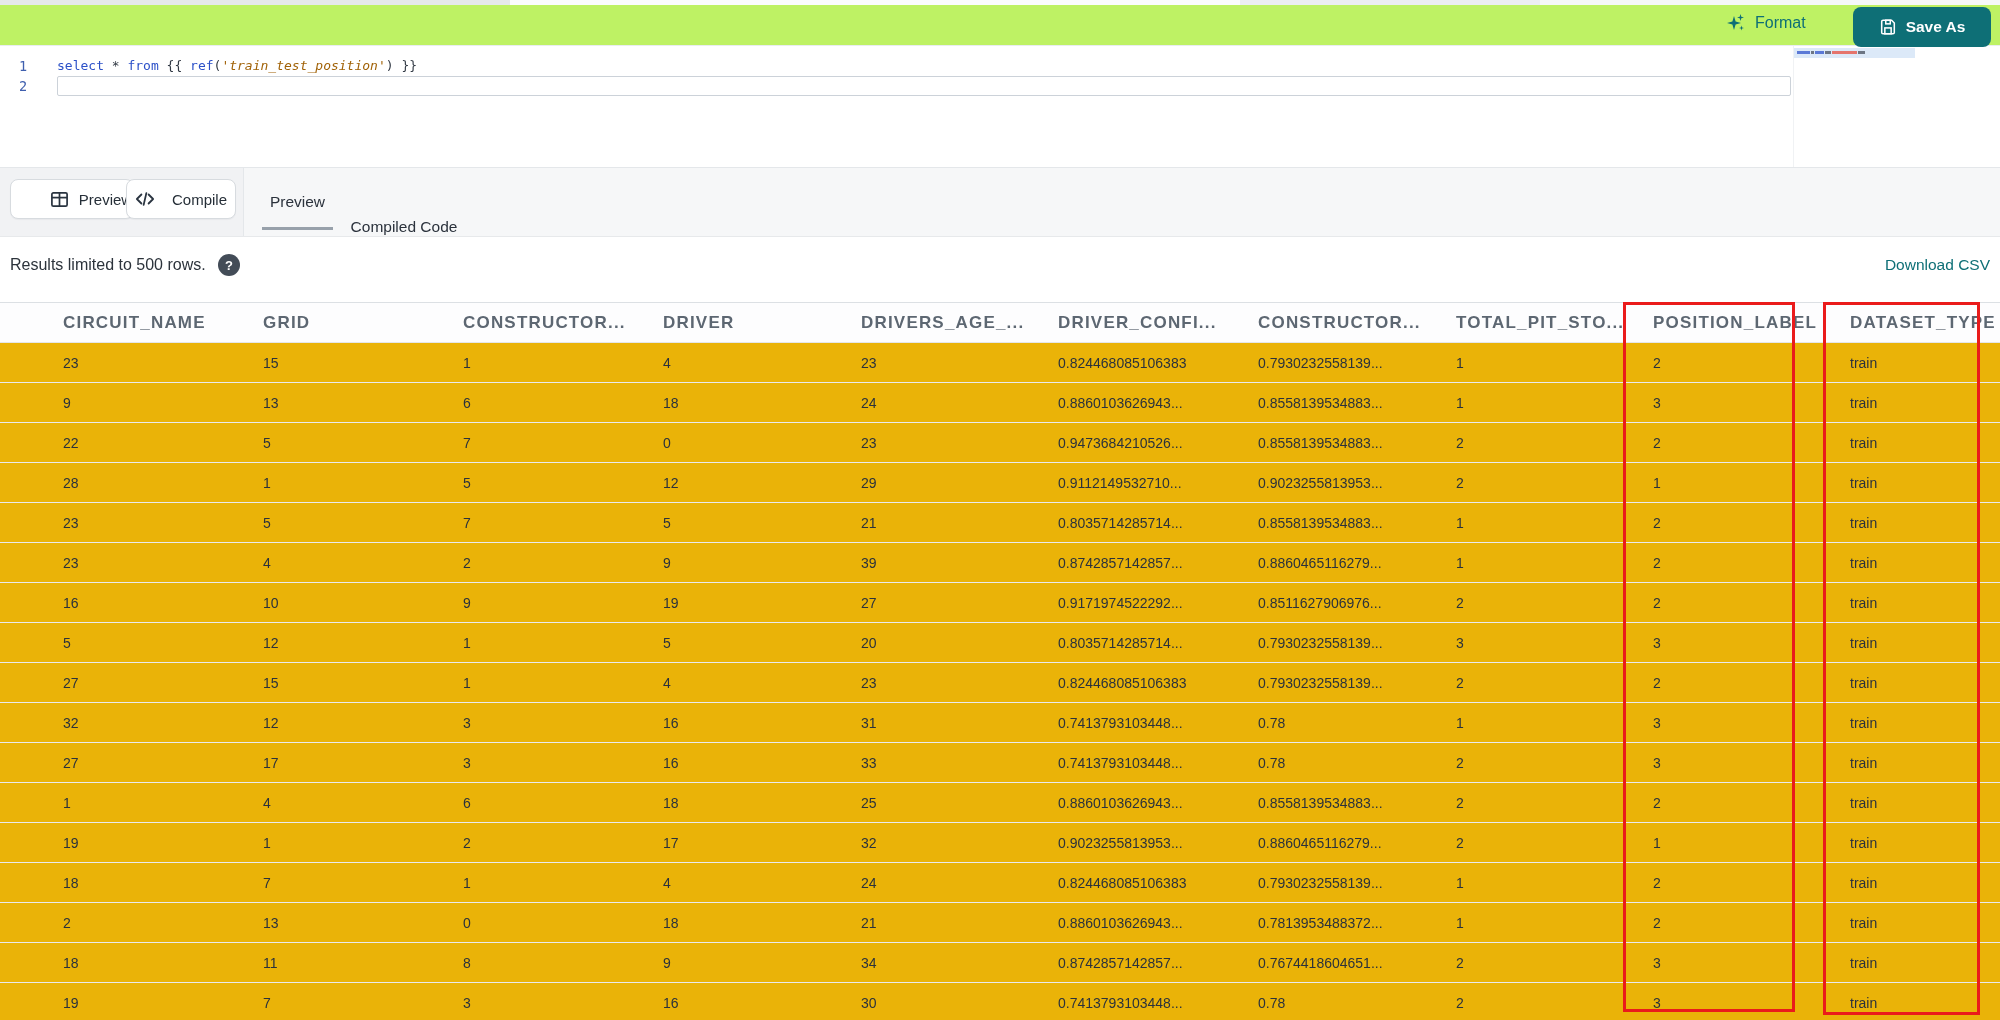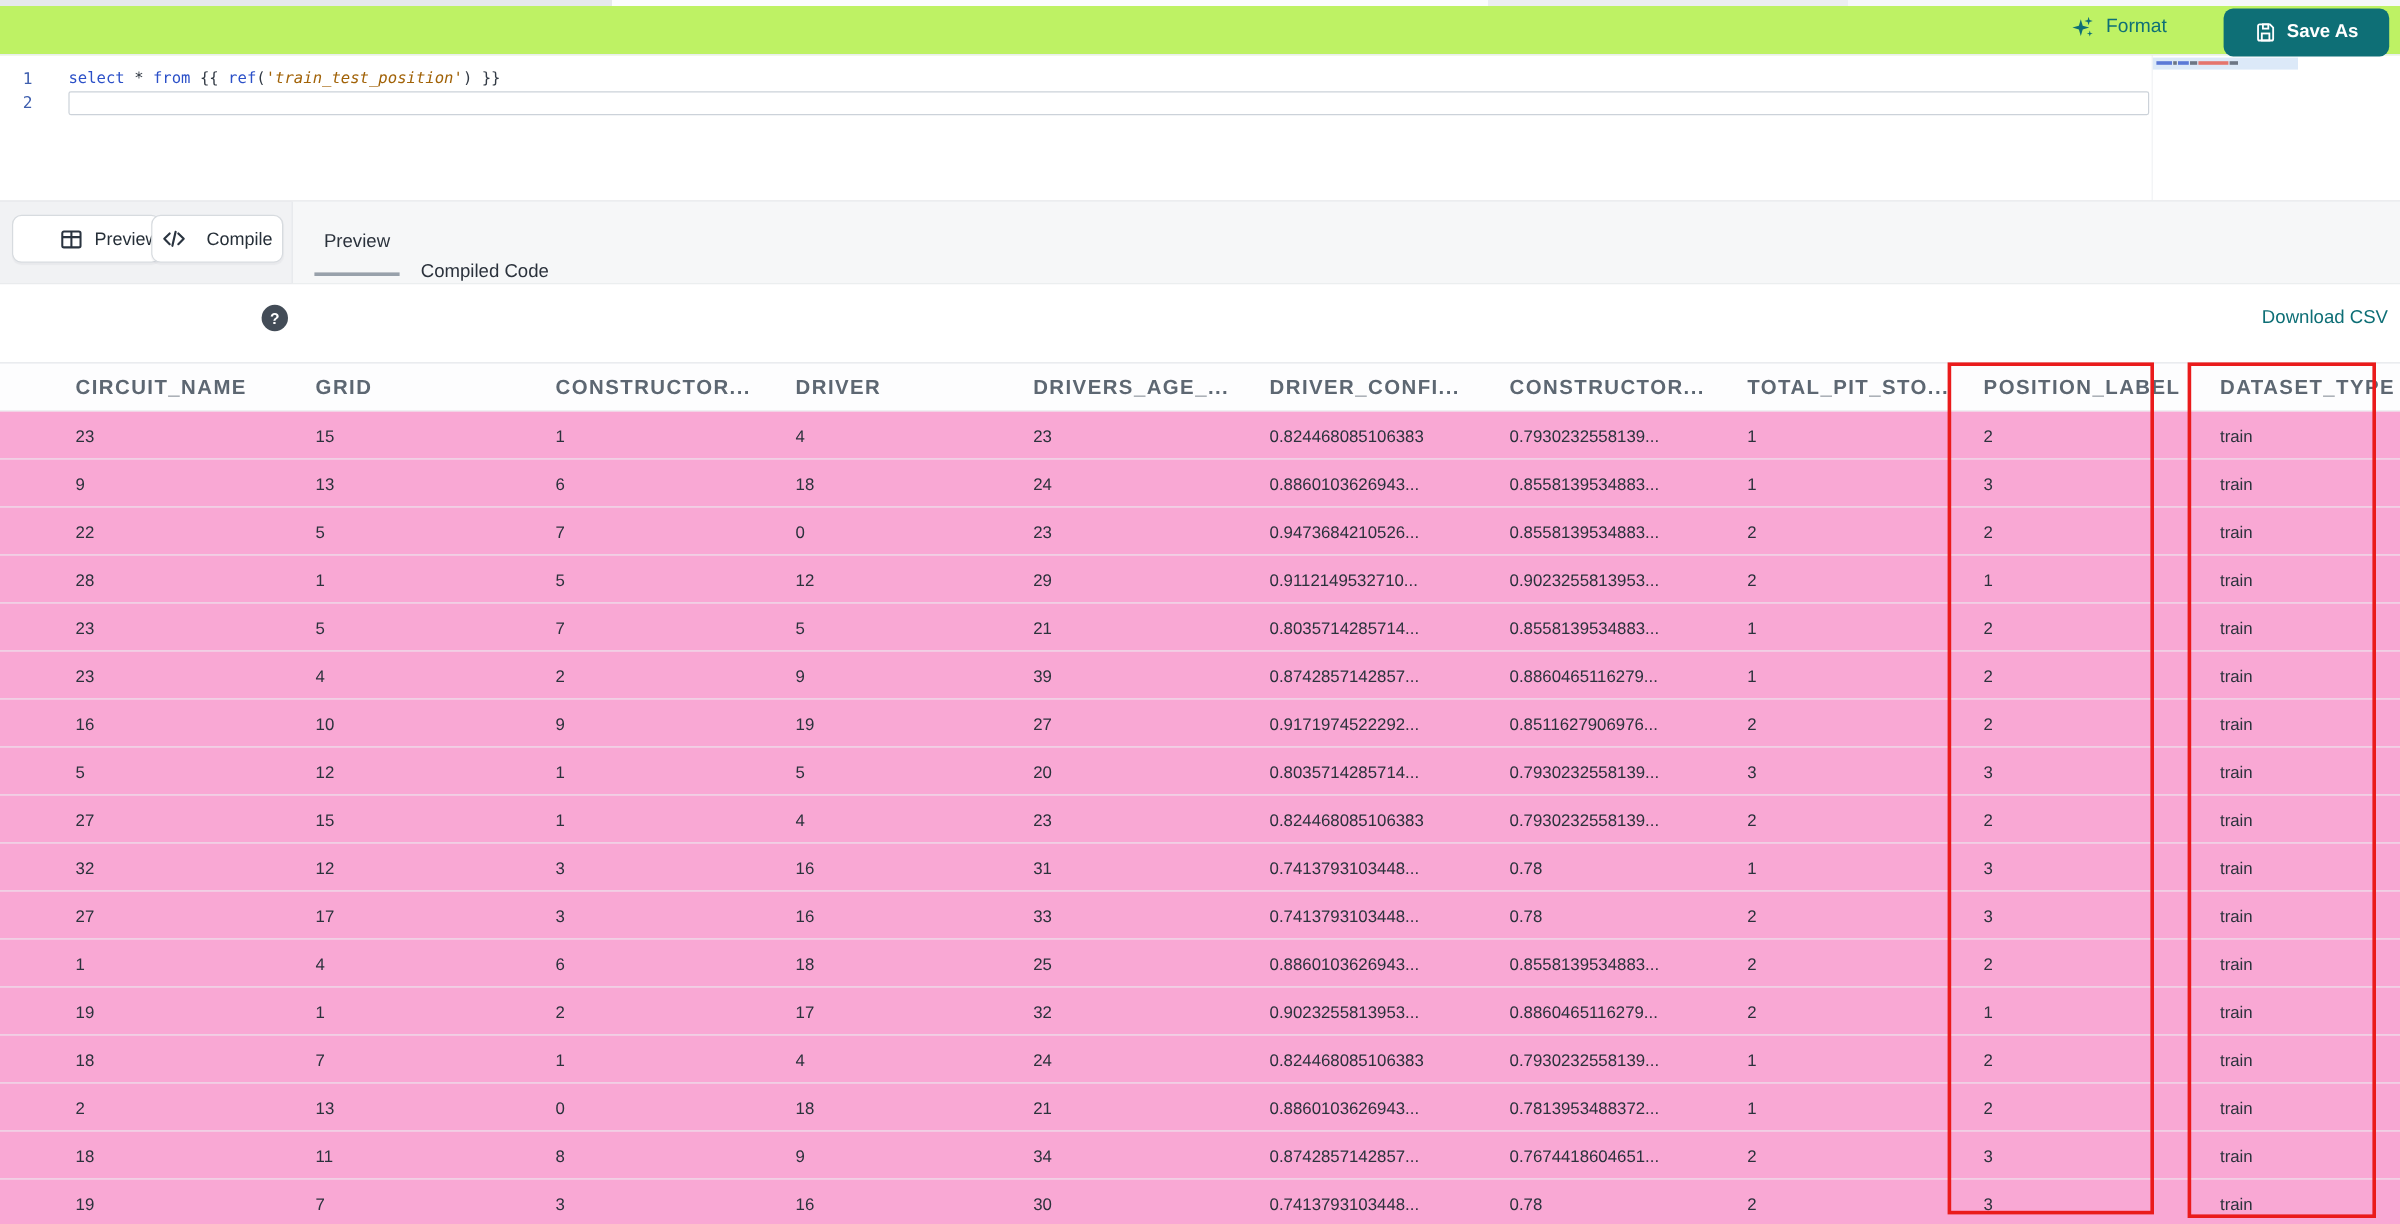--- a/index.html
+++ b/index.html
@@ -98,21 +98,21 @@
   .download-link { position:absolute; right:10px; top:0; height:56px; display:flex; align-items:center; font-size:15.5px; color:#0e6f76; cursor:pointer;text-align:right; }
 
   
   .results-table { position:absolute; left:0; top:302px; width:2000px; height:718px; border-top:1px solid #dce0e4; background:#fff; }
   .thead-row, .trow {
     display:grid;
     grid-template-columns:200px 200px 200px 198px 197px 200px 198px 197px 197px 1fr;
     padding-left:63px; align-items:center;
   }
   .thead-row { height:40px; border-bottom:1px solid #e4e7ea; background:#fdfdfe; }
-  .trow { height:40px; border-bottom:1px solid #e9ebee; background:#f9a8d4; }
+  .trow { height:40px; border-bottom:1px solid #e9ebee; background:#eab308; }
   .cell { font-size:14px; color:#2b323c; white-space:nowrap; overflow:hidden; }
   .hcell { font-size:17px; font-weight:700; color:#5d6772; letter-spacing:.07em; }
 
   
   .hl-box { position:absolute; border:3px solid #ea1b1b; z-index:8; pointer-events:none; }
   .hl-box-1 { left:1623px; top:302px; width:172px; height:710px; }
   .hl-box-2 { left:1823px; top:302px; width:157px; height:713px; }
 
   svg { display:block; }
 </style>
@@ -194,20 +194,21 @@
   <div class="tab tab-results">
     <span>Preview</span>
   </div>
   <div class="tab tab-compiled">
     <span>Compiled Code</span>
   </div>
   <div class="tab-underline"></div>
 </div>
 
 <div class="results-meta">
+  <div class="limit-note">Results limited to 500 rows.</div>
   <div class="help-icon">?</div>
   <div class="download-link">Download CSV</div>
 </div>
 
 <div class="results-table">
   <div class="thead-row" id="thead">
       <div class="cell hcell">CIRCUIT_NAME</div>
       <div class="cell hcell">GRID</div>
       <div class="cell hcell">CONSTRUCTOR...</div>
       <div class="cell hcell">DRIVER</div>

